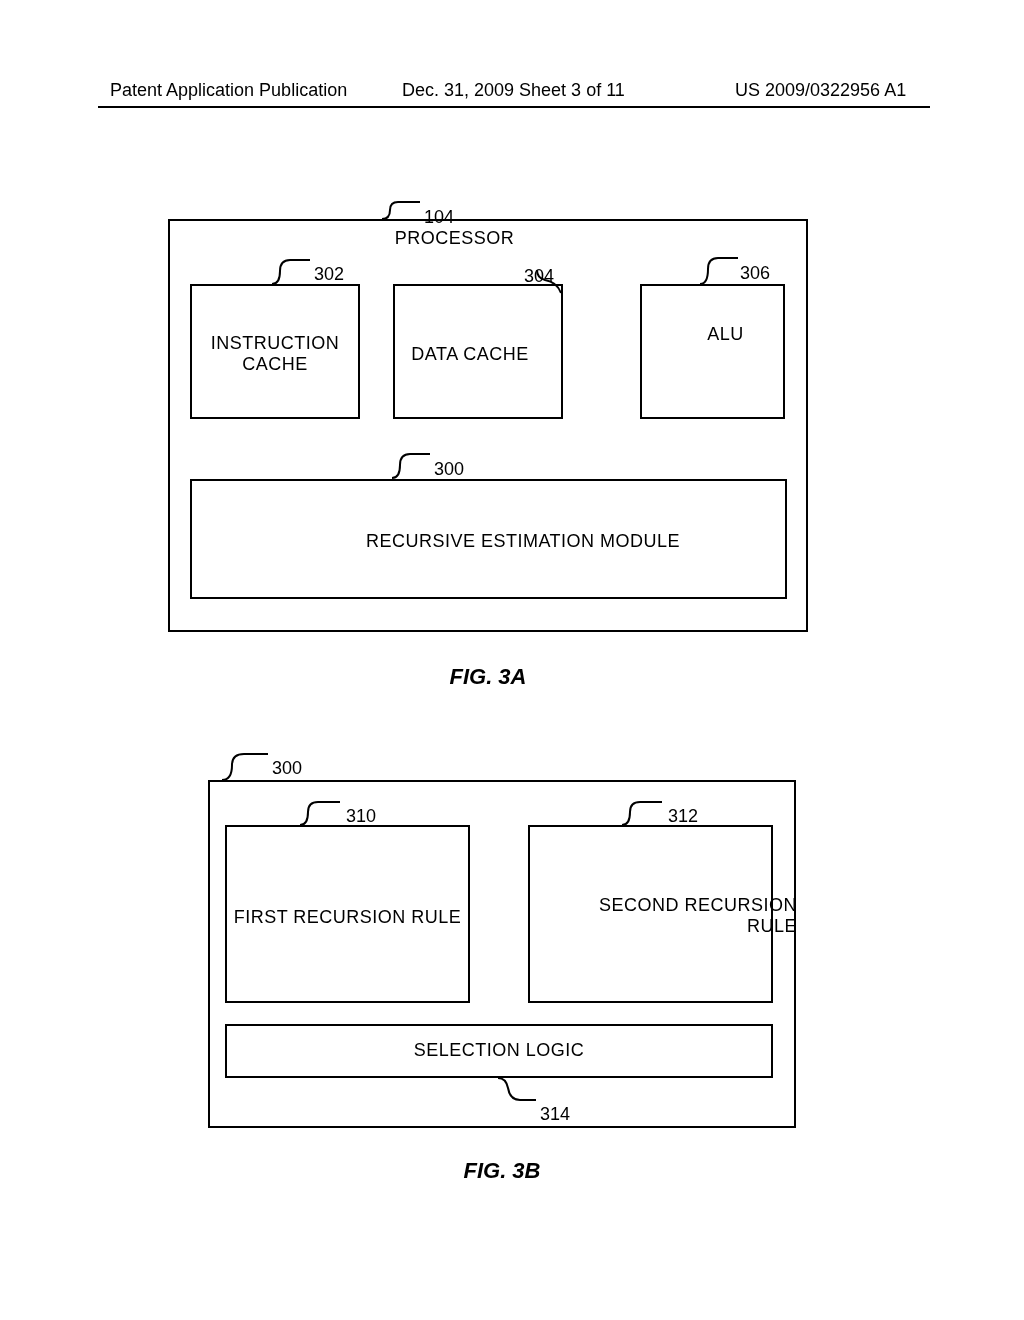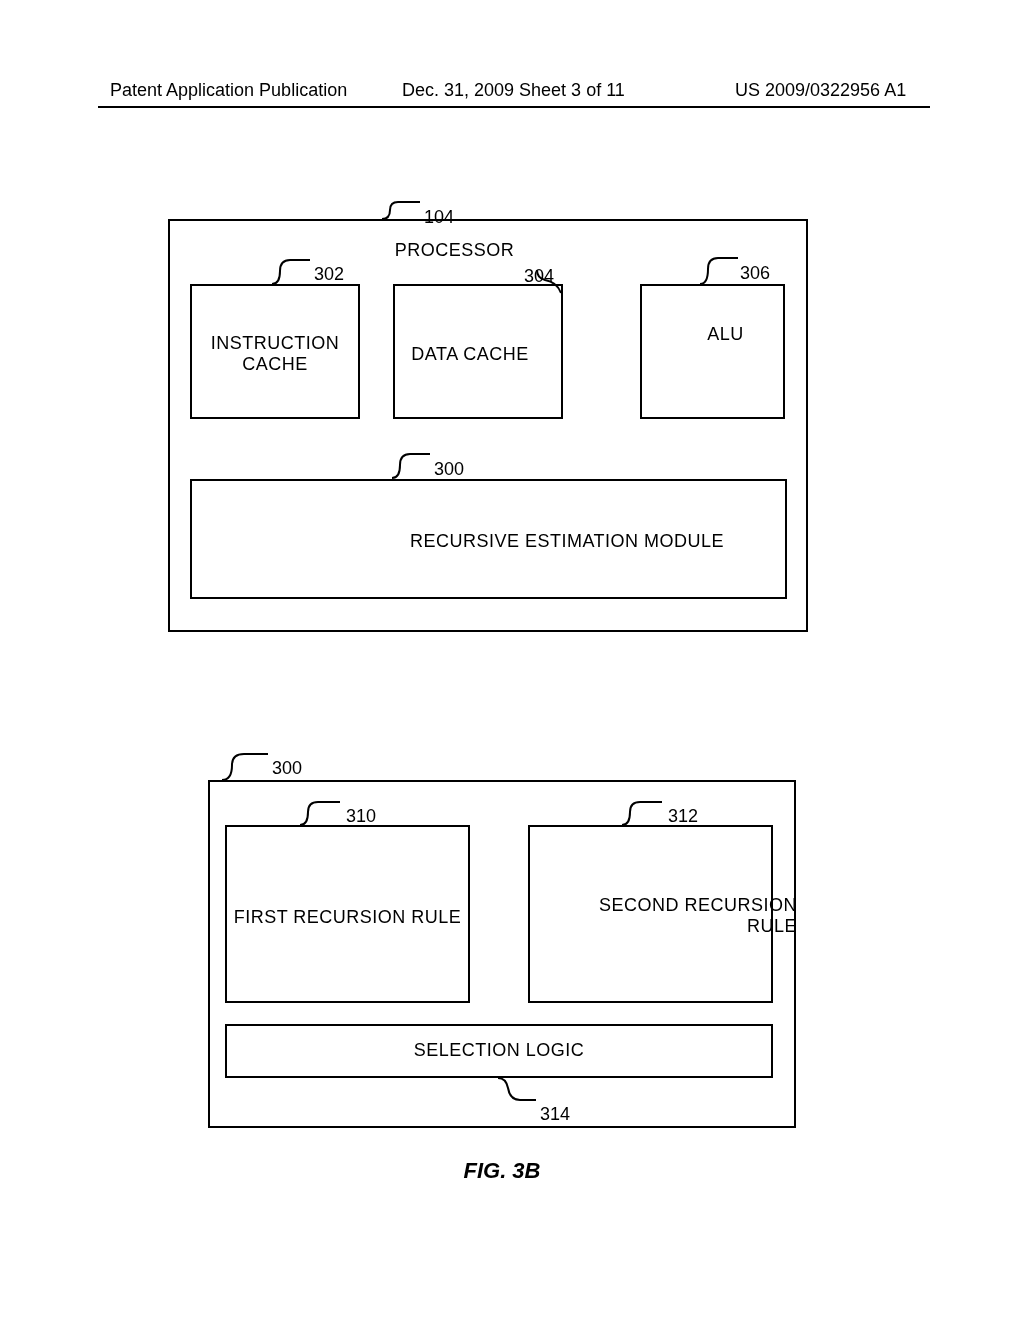--- a/index.html
+++ b/index.html
@@ -76,21 +76,21 @@
 
   <div class="header">
     <span class="hdr-left">Patent Application Publication</span>
     <span class="hdr-mid">Dec. 31, 2009   Sheet 3 of 11</span>
     <span class="hdr-right">US 2009/0322956 A1</span>
     <div class="hdr-rule"></div>
   </div>
 
   <div class="box" style="left:168px; top:219px; width:640px; height:413px;"></div>
 
-  <div class="label" style="left:168px; top:240px; width:573px;">PROCESSOR</div>
+  <div class="label" style="left:168px; top:228px; width:573px;">PROCESSOR</div>
 
   <div class="num" style="left:424px; top:193px;">104</div>
   <div class="lead" style="left:380px; top:195px;">
     <svg width="50" height="30">
         <path d="M40 7 L18 7 Q10 7 10 15 Q10 24 2 24" fill="none" stroke="#000" stroke-width="2"></path>
       </svg>
   </div>
 
   <div class="box" style="left:190px; top:284px; width:170px; height:135px;"></div>
   <div class="label" style="left:190px; top:333px; width:170px; white-space:pre-line;">INSTRUCTION
@@ -114,28 +114,29 @@
   <div class="box" style="left:640px; top:284px; width:145px; height:135px;"></div>
   <div class="label" style="left:640px; top:324px; width:171px;">ALU</div>
   <div class="num" style="left:740px; top:249px;">306</div>
   <div class="lead" style="left:700px; top:253px;">
     <svg width="50" height="36">
         <path d="M38 5 L18 5 Q8 5 8 16 Q8 31 0 31" fill="none" stroke="#000" stroke-width="2"></path>
       </svg>
   </div>
 
   <div class="box" style="left:190px; top:479px; width:597px; height:120px;"></div>
-  <div class="label" style="left:190px; top:531px; width:666px;padding-left:44px;">RECURSIVE ESTIMATION MODULE</div>
+  <div class="label" style="left:190px; top:531px; width:666px;">RECURSIVE ESTIMATION MODULE</div>
   <div class="num" style="left:434px; top:445px;">300</div>
   <div class="lead" style="left:392px; top:448px;">
     <svg width="50" height="35">
         <path d="M38 6 L18 6 Q8 6 8 17 Q8 30 0 30" fill="none" stroke="#000" stroke-width="2"></path>
       </svg>
   </div>
 
+  <div class="fig-label" style="left:168px; top:664px; width:640px;">FIG. 3A</div>
 
   <div class="box" style="left:208px; top:780px; width:588px; height:348px;"></div>
 
   <div class="num" style="left:272px; top:744px;">300</div>
   <div class="lead" style="left:222px; top:749px;">
     <svg width="55" height="36">
         <path d="M46 5 L22 5 Q10 5 10 16 Q10 31 0 31" fill="none" stroke="#000" stroke-width="2"></path>
       </svg>
   </div>
 

